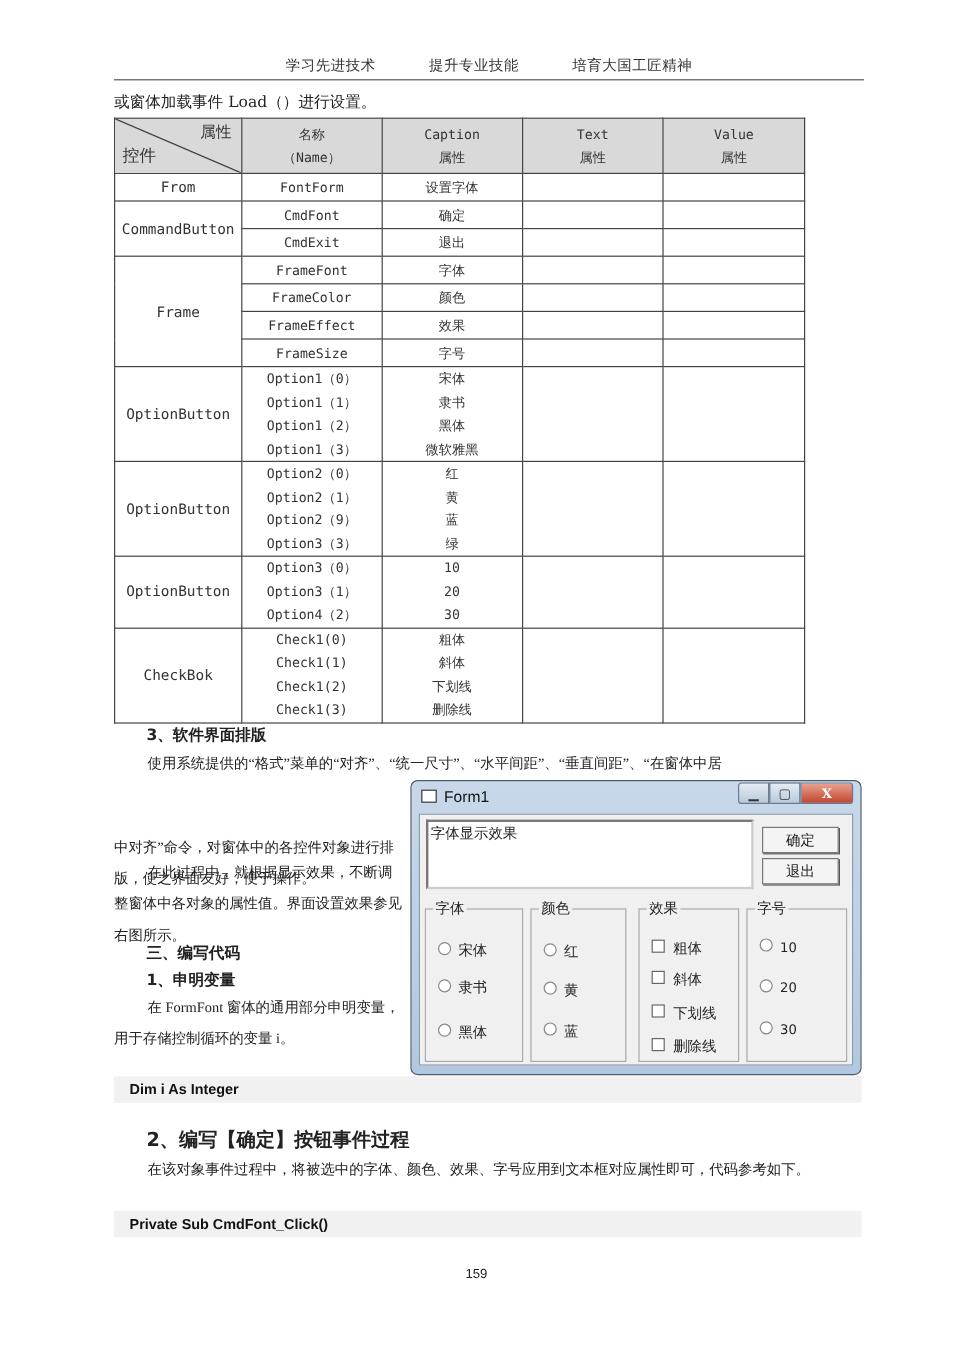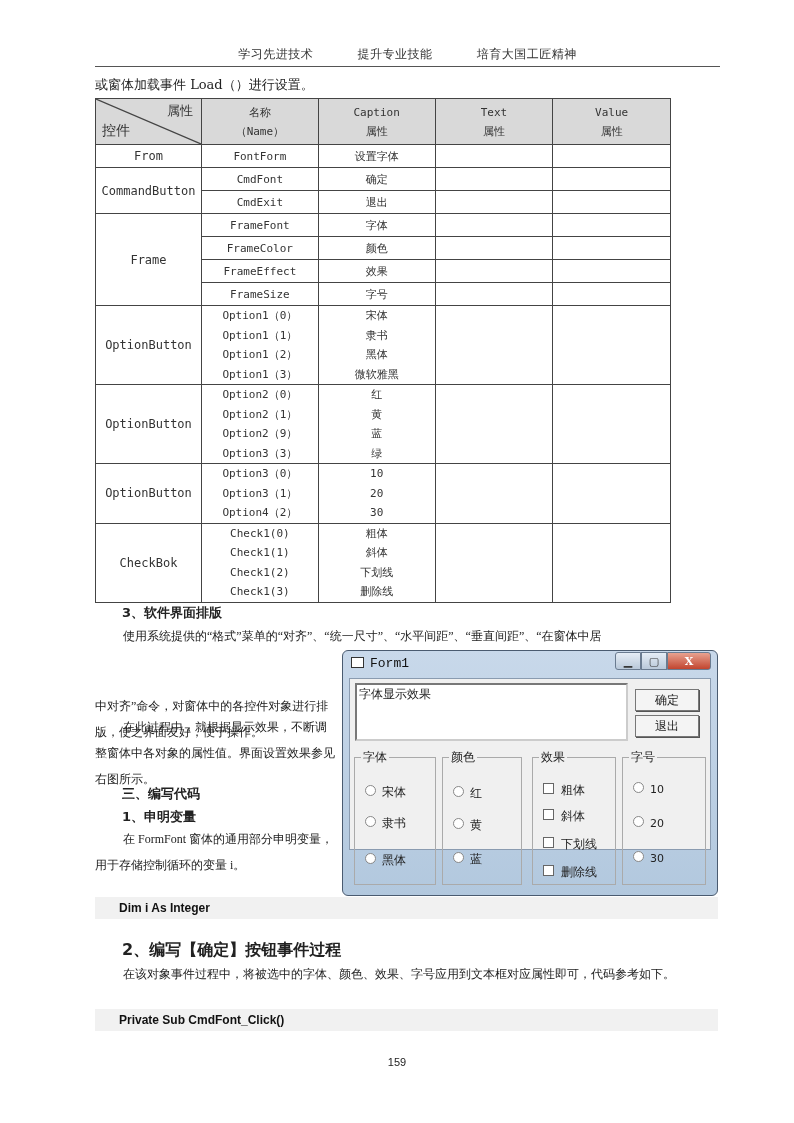--- a/index.html
+++ b/index.html
@@ -28,45 +28,45 @@
   .p1 { left:95px; top:623px; width:630px; text-indent:28px; }
   .p1b { left:95px; top:681px; width:240px;margin-top:12px; }
   .p2 { left:95px; top:714px; width:240px; text-indent:28px; }
   .h2 { position:absolute; left:122px; top:785px; font-size:13px; font-weight:bold;
         font-family:"DejaVu Sans","Liberation Sans",sans-serif;text-align:right; }
   .h4 { position:absolute; left:122px; top:808px; font-size:13px; font-weight:bold;
         font-family:"DejaVu Sans","Liberation Sans",sans-serif; }
   .p3 { left:95px; top:826px; width:240px; text-indent:28px; }
   .code { position:absolute; left:95px; width:623px; height:22px; background:#f1f1f1;
           font-family:"Liberation Sans","DejaVu Sans",sans-serif; font-weight:bold; font-size:12px;
-          line-height:22px; padding-left:24px; box-sizing:border-box; color:#111; }
+          line-height:22px; padding-left:13px; box-sizing:border-box; color:#111; }
   .code1 { top:897px; }
   .code2 { top:1009px; }
   .h5 { position:absolute; left:122px; top:940px; font-size:16px; font-weight:bold;
         font-family:"DejaVu Sans","Liberation Sans",sans-serif; }
   .p4 { left:95px; top:961px; width:625px; text-indent:28px; }
   .pageno { position:absolute; left:0; width:794px; top:1056px; text-align:center; font-size:11px;
             font-family:"Liberation Sans",sans-serif; }
 
   
   .win { position:absolute; left:342px; top:650px; width:376px; height:246px;
          border:1px solid #4a5b70; border-radius:6px; box-sizing:border-box;
          background:linear-gradient(#c8d8ea,#b2c8de); }
   .win-title { position:absolute; left:8px; top:5px; font-size:13px;
-               font-family:Liberation Mono, monospace; color:#111; }
+               font-family:Liberation Sans, sans-serif; color:#111; }
   .win-icon { display:inline-block; width:11px; height:9px; border:1px solid #333; margin-right:6px;
               vertical-align:-1px; background:#fff; }
   .wbtns { position:absolute; right:6px; top:1px; display:flex; }
   .wbtn { width:26px; height:18px; border:1px solid #6a7b90; box-sizing:border-box;
           background:linear-gradient(#e5edf6,#b9c8d9); display:flex; align-items:center; justify-content:center;
           font-size:11px; color:#333; }
   .wbtn.min { border-radius:3px 0 0 3px; }
   .wbtn.close { width:44px; background:linear-gradient(#e8a290,#c2452f); color:#fff; font-weight:bold;
                 border-radius:0 3px 3px 0; }
-  .client { position:absolute; left:6px; top:27px; width:362px; height:172px; background:#f0f0f0;
+  .client { position:absolute; left:6px; top:27px; width:362px; height:210px; background:#f0f0f0;
             border:1px solid #8a9bb0; box-sizing:border-box; }
   .tbox { position:absolute; left:5px; top:4px; width:273px; height:58px; background:#fff;
           border:2px inset #ccc; box-sizing:border-box; font-size:12px; padding:1px 2px;
           font-family:"DejaVu Sans",sans-serif; }
   .btn { position:absolute; left:285px; width:62px; height:20px; border:1px solid #777;
          background:#f4f4f4; box-shadow:1px 1px 0 #555; font-size:12px; text-align:center; line-height:20px;
          font-family:"DejaVu Sans",sans-serif; }
   .btn1 { top:10px; } .btn2 { top:36px; }
   .frame { position:absolute; top:78px; height:128px; border:1px solid #aaa; box-sizing:border-box; }
   .flabel { position:absolute; top:-9px; left:6px; background:#f0f0f0; padding:0 2px; font-size:12px;

